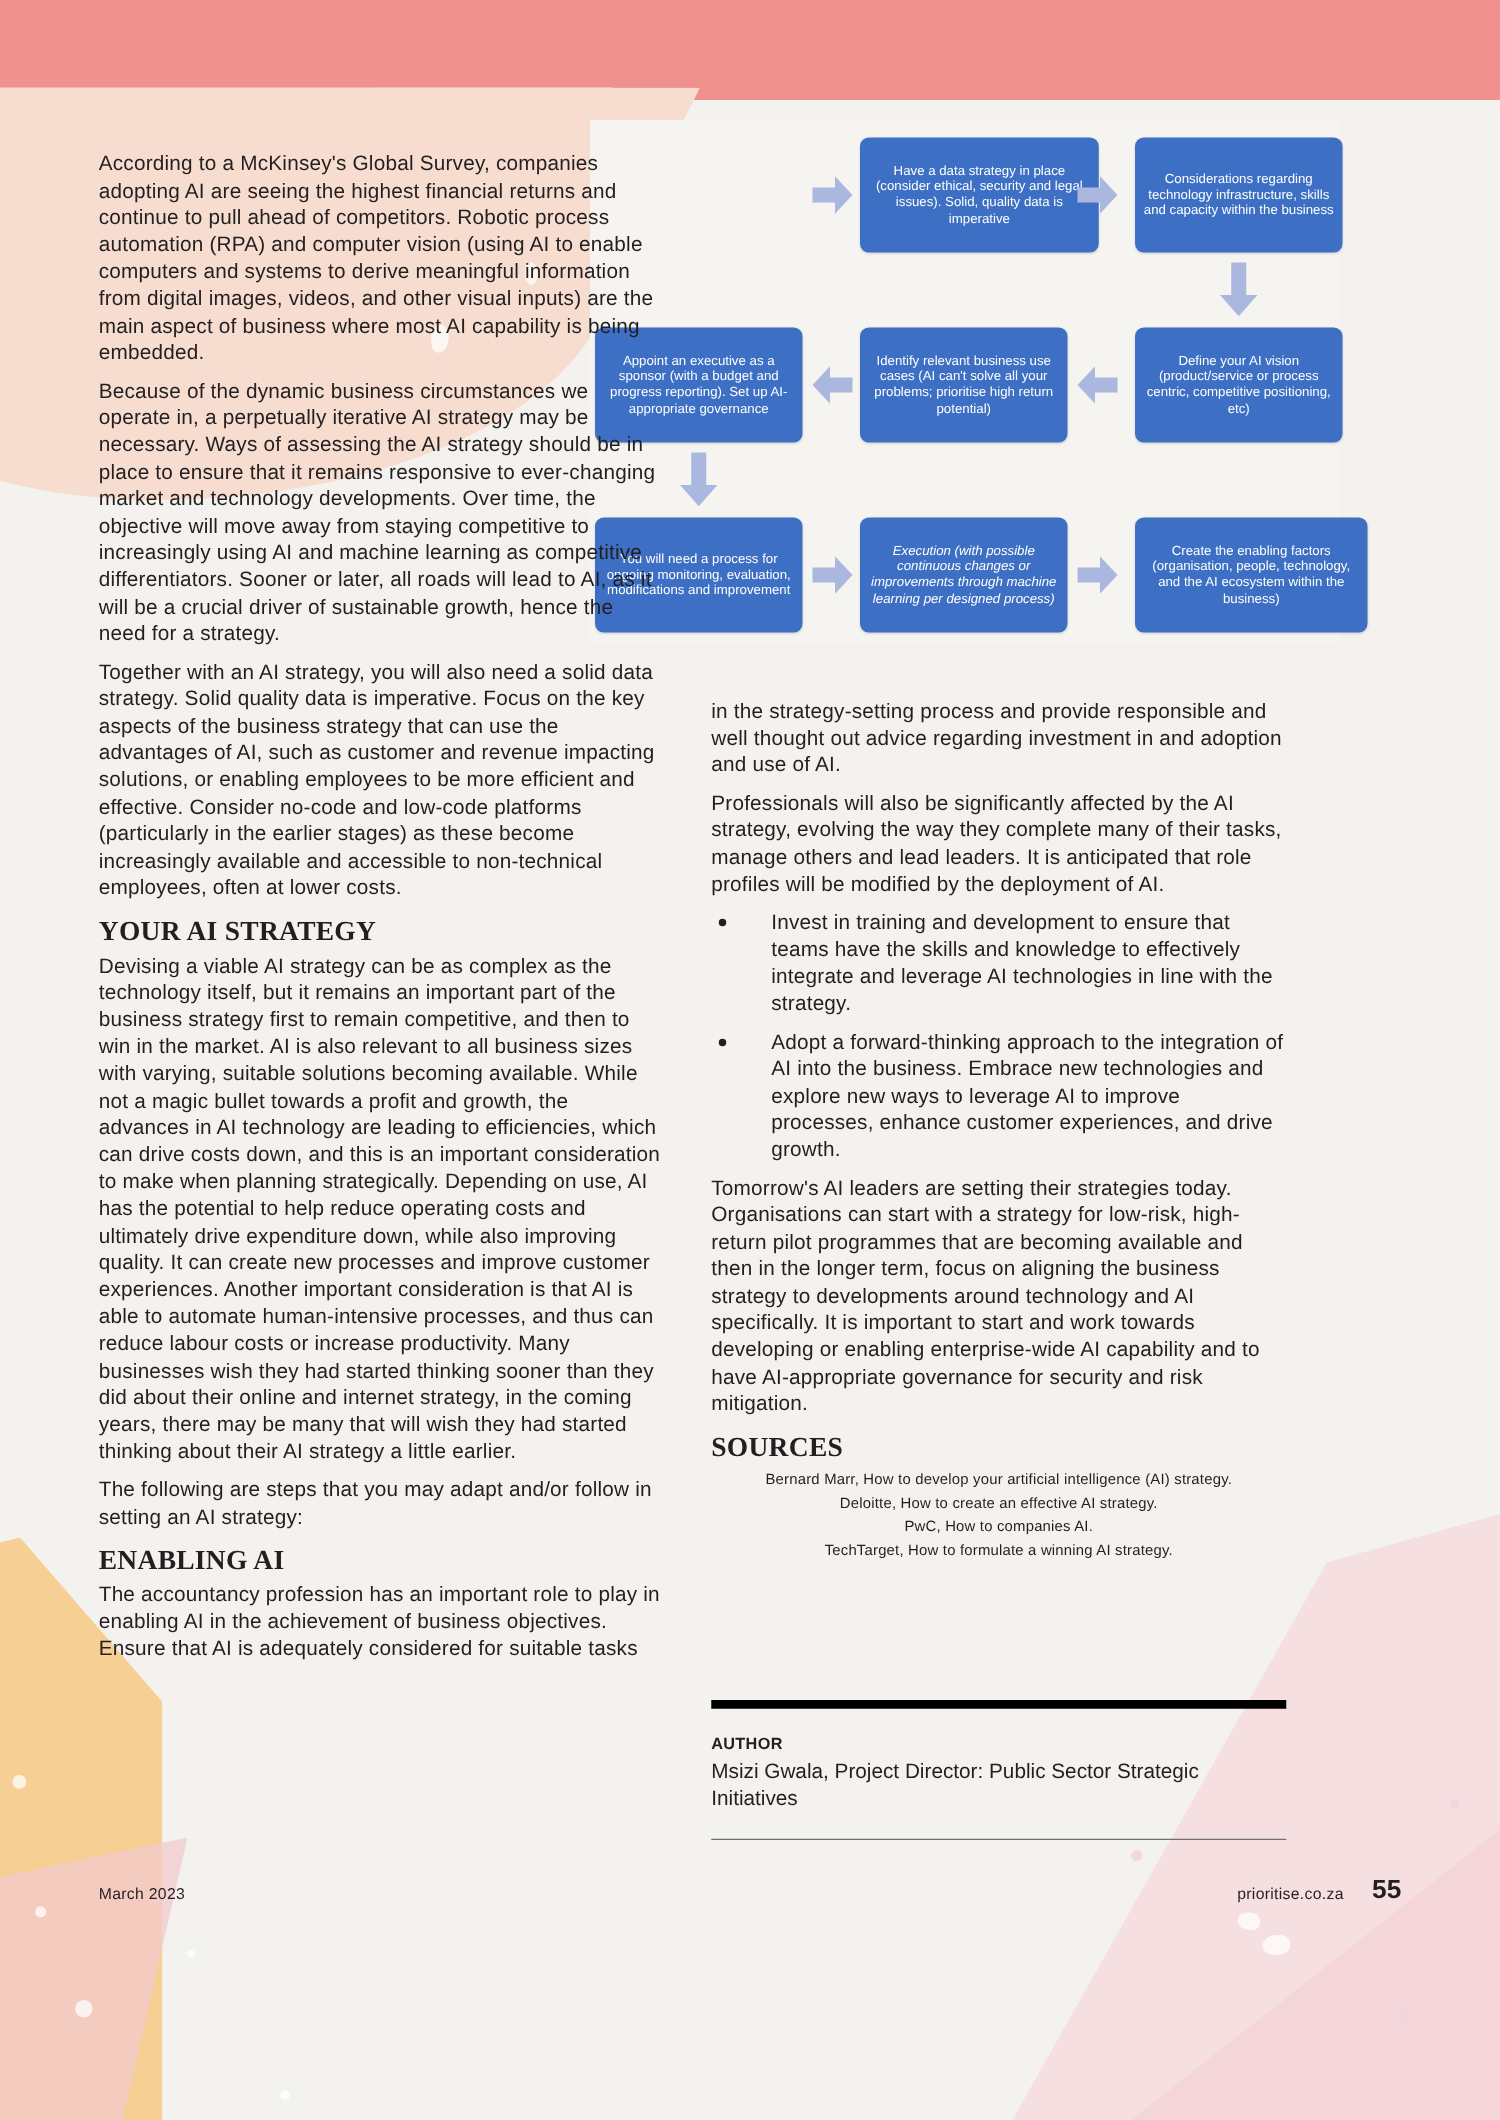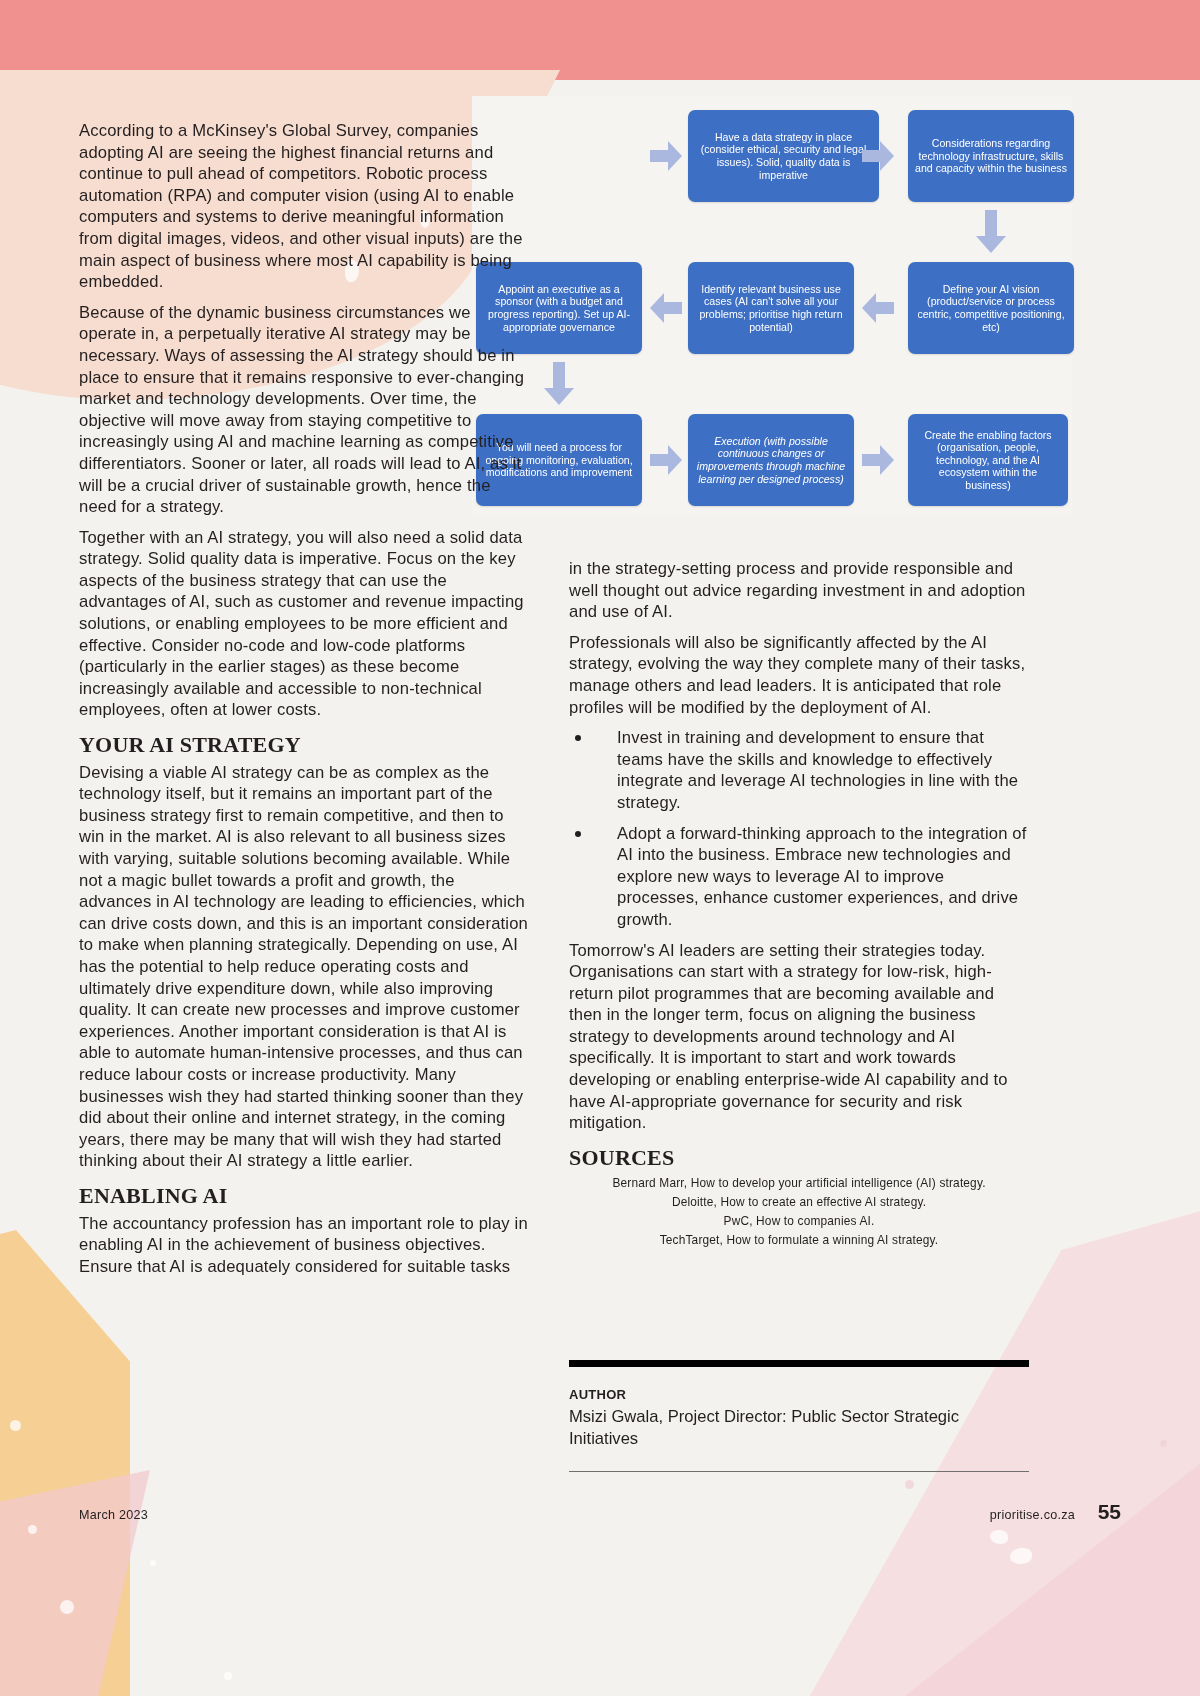--- a/index.html
+++ b/index.html
@@ -72,21 +72,21 @@
   }
   .node span { display:block; }
   .n1 { left:4px;   top:14px;  width:166px; height:92px; }
   .n2 { left:216px; top:14px;  width:191px; height:92px; }
   .n3 { left:436px; top:14px;  width:166px; height:92px; }
   .n4 { left:4px;   top:166px; width:166px; height:92px; }
   .n5 { left:216px; top:166px; width:166px; height:92px; }
   .n6 { left:436px; top:166px; width:166px; height:92px; }
   .n7 { left:4px;   top:318px; width:166px; height:92px; }
   .n8 { left:216px; top:318px; width:166px; height:92px;font-style:italic; }
-  .n9 { left:436px; top:318px; width:160px; height:92px; }
+  .n9 { left:436px; top:318px; width:186px; height:92px; }
 
   .arrow { position:absolute; }
   .arrow svg { display:block; }
 
   
   .col-left {
     position:absolute; left:79px; top:120px; width:452px;
     font-size:16.6px; line-height:21.6px; letter-spacing:.01em;
   }
   .col-right-lower {
@@ -249,20 +249,21 @@
     </div>
   </div>
 
   <div class="col-left">
     <p class="body">According to a McKinsey's Global Survey, companies adopting AI are seeing the highest financial returns and continue to pull ahead of competitors. Robotic process automation (RPA) and computer vision (using AI to enable computers and systems to derive meaningful information from digital images, videos, and other visual inputs) are the main aspect of business where most AI capability is being embedded.</p>
     <p class="body">Because of the dynamic business circumstances we operate in, a perpetually iterative AI strategy may be necessary. Ways of assessing the AI strategy should be in place to ensure that it remains responsive to ever-changing market and technology developments. Over time, the objective will move away from staying competitive to increasingly using AI and machine learning as competitive differentiators. Sooner or later, all roads will lead to AI, as it will be a crucial driver of sustainable growth, hence the need for a strategy.</p>
     <p class="body">Together with an AI strategy, you will also need a solid data strategy. Solid quality data is imperative. Focus on the key aspects of the business strategy that can use the advantages of AI, such as customer and revenue impacting solutions, or enabling employees to be more efficient and effective. Consider no-code and low-code platforms (particularly in the earlier stages) as these become increasingly available and accessible to non-technical employees, often at lower costs.</p>
 
     <h2 class="sec">YOUR AI STRATEGY</h2>
     <p class="body">Devising a viable AI strategy can be as complex as the technology itself, but it remains an important part of the business strategy first to remain competitive, and then to win in the market. AI is also relevant to all business sizes with varying, suitable solutions becoming available. While not a magic bullet towards a profit and growth, the advances in AI technology are leading to efficiencies, which can drive costs down, and this is an important consideration to make when planning strategically. Depending on use, AI has the potential to help reduce operating costs and ultimately drive expenditure down, while also improving quality. It can create new processes and improve customer experiences. Another important consideration is that AI is able to automate human-intensive processes, and thus can reduce labour costs or increase productivity. Many businesses wish they had started thinking sooner than they did about their online and internet strategy, in the coming years, there may be many that will wish they had started thinking about their AI strategy a little earlier.</p>
+    <p class="body">The following are steps that you may adapt and/or follow in setting an AI strategy:</p>
 
     <h2 class="sec">ENABLING AI</h2>
     <p class="body">The accountancy profession has an important role to play in enabling AI in the achievement of business objectives. Ensure that AI is adequately considered for suitable tasks</p>
   </div>
 
   <div class="col-right-lower">
     <p class="body">in the strategy-setting process and provide responsible and well thought out advice regarding investment in and adoption and use of AI.</p>
     <p class="body">Professionals will also be significantly affected by the AI strategy, evolving the way they complete many of their tasks, manage others and lead leaders. It is anticipated that role profiles will be modified by the deployment of AI.</p>
 
     <ul class="bullets">

